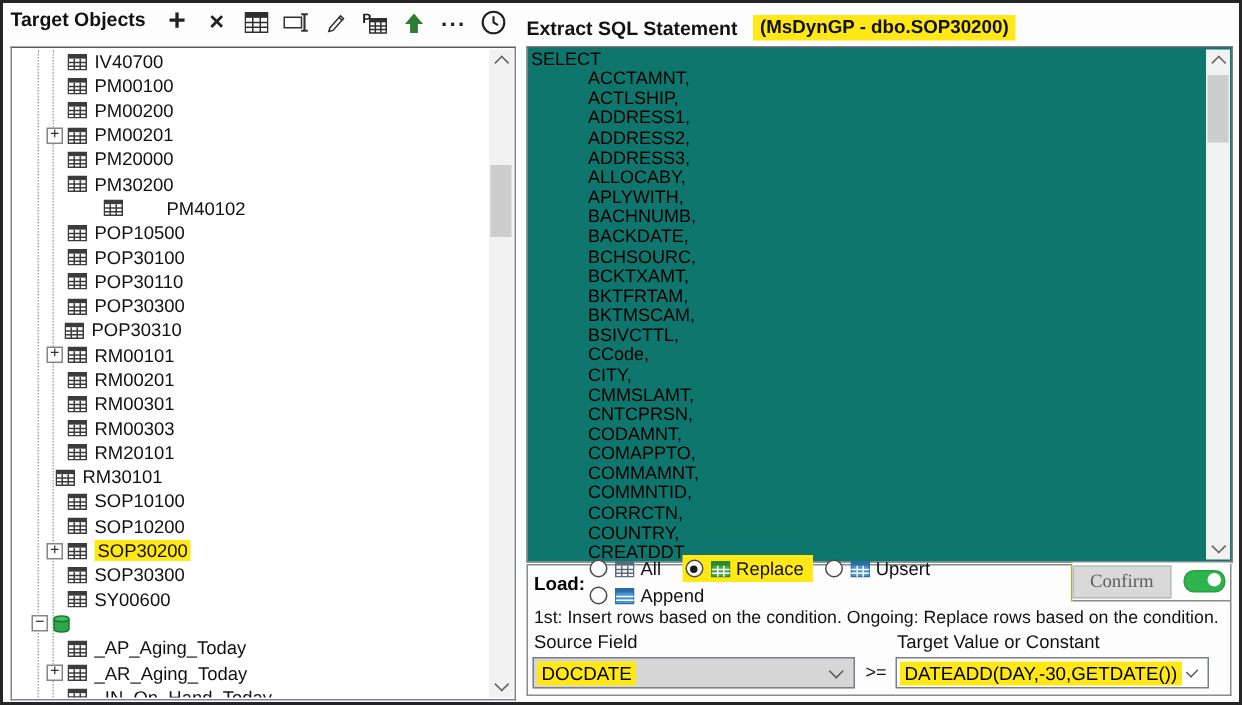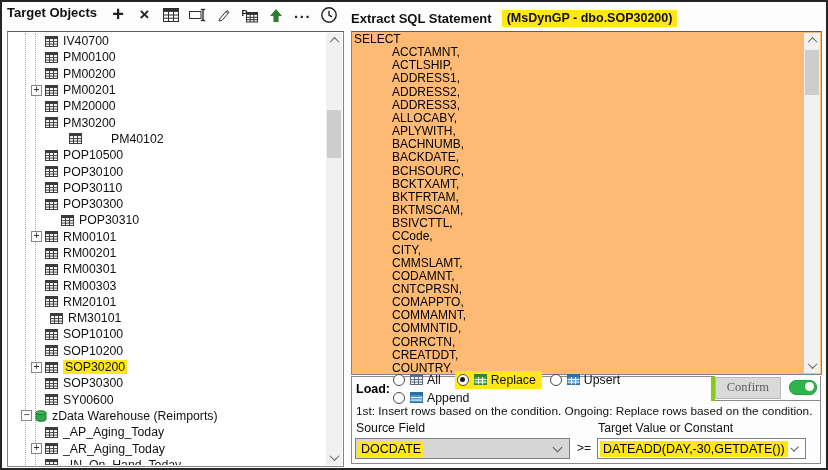--- a/index.html
+++ b/index.html
@@ -30,29 +30,29 @@
   .chev{width:6px;height:6px;border-left:1.6px solid #606060;border-top:1.6px solid #606060;}
   .chev.u{transform:rotate(45deg) translate(1px,1px);}
   .chev.d{transform:rotate(225deg) translate(1px,1px);}
   .sthumb{position:absolute;left:1px;width:14px;background:#cdcdcd;cursor:pointer;}
 
   
   .right-pane{position:absolute;left:349px;top:3px;right:4px;bottom:4px;}
   .right-header{height:26px;display:flex;align-items:center;}
   .conn-badge{margin-left:10px;background:#ffe815;font-weight:bold;font-size:12.5px;padding:1px 5px 2px 5px;color:#111;}
 
-  .sql-box{position:absolute;left:0;top:26px;right:0;height:344px;background:#fdba74;border:1px solid #7e838c;border-top-color:#5a5f66;box-sizing:border-box;overflow:hidden;}
+  .sql-box{position:absolute;left:0;top:26px;right:0;height:344px;background:#0f766e;border:1px solid #7e838c;border-top-color:#5a5f66;box-sizing:border-box;overflow:hidden;}
   .sql-text{position:absolute;left:2px;top:1px;right:18px;bottom:1px;overflow:hidden;font-size:12px;line-height:13.15px;color:#000;cursor:text;}
   .sline{white-space:pre;}
   .sline.ind{padding-left:38px;}
 
   
   .load-panel{position:absolute;left:0;top:371px;right:1px;bottom:0;box-sizing:border-box;border:1px solid #8a8a8a;border-top:none;background:#fdfdfd;}
   .lp-top{display:flex;height:25px;}
-  .lp-tab{width:387px;box-sizing:border-box;border-top:1px solid #8a8a8a;border-right:4px solid #84cc16;display:flex;align-items:center;padding:0 4px;background:#fdfdfd;}
+  .lp-tab{width:387px;box-sizing:border-box;border-top:1px solid #8a8a8a;border-right:1px solid #84cc16;display:flex;align-items:center;padding:0 4px;background:#fdfdfd;}
   .lp-rest{flex:1;box-sizing:border-box;border-bottom:1px solid #8a8a8a;margin-top:-1px;display:flex;align-items:center;justify-content:flex-end;gap:8px;padding:0 3px 0 0;background:#fdfdfd;}
   .load-label{font-weight:bold;font-size:12.5px;margin-right:3px;}
   .opt{display:inline-flex;align-items:center;margin-right:14px;cursor:pointer;}
   .opt.hlbox{background:#ffe815;padding:2px 6px 2px 2px;margin-right:8px;}
   .radio{width:12px;height:12px;border-radius:50%;border:1px solid #4a4a4a;background:#fff;box-sizing:border-box;position:relative;flex:0 0 12px;}
   .radio.sel::after{content:"";position:absolute;left:2.5px;top:2.5px;width:5px;height:5px;border-radius:50%;background:#1a1a1a;}
   .opt .micon{display:inline-flex;margin:0 4px 0 5px;}
   .opt .olabel{font-size:12.3px;color:#111;}
   .confirm-btn{background:#d9d9d9;border:1px solid #b9b9b9;color:#5f5f5f;font-size:12.5px;padding:2px 11px 3px 11px;cursor:pointer;font-family:Liberation Serif, serif;}
   .toggle{position:relative;width:26px;height:13px;border-radius:7px;cursor:pointer;}
@@ -292,21 +292,21 @@
                 <rect x="0.5" y="0.5" width="12" height="10" fill="#ffffff" stroke="#3c3c3c"></rect>
                 <rect x="0.5" y="0.5" width="12" height="2.6" fill="#3c3c3c"></rect>
                 <line x1="0.5" y1="5.6" x2="12.5" y2="5.6" stroke="#3c3c3c"></line>
                 <line x1="0.5" y1="8.1" x2="12.5" y2="8.1" stroke="#3c3c3c"></line>
                 <line x1="4.5" y1="3.1" x2="4.5" y2="10.5" stroke="#3c3c3c"></line>
                 <line x1="8.5" y1="3.1" x2="8.5" y2="10.5" stroke="#3c3c3c"></line>
               </svg>
             </span>
             <span class="tlabel">POP30300</span>
           </div>
-          <div class="trow" style="padding-left: 38px;">
+          <div class="trow" style="padding-left: 20px;">
             <span class="exp"></span>
             <span class="ticon">
               <svg width="13" height="11" viewBox="0 0 13 11">
                 <rect x="0.5" y="0.5" width="12" height="10" fill="#ffffff" stroke="#3c3c3c"></rect>
                 <rect x="0.5" y="0.5" width="12" height="2.6" fill="#3c3c3c"></rect>
                 <line x1="0.5" y1="5.6" x2="12.5" y2="5.6" stroke="#3c3c3c"></line>
                 <line x1="0.5" y1="8.1" x2="12.5" y2="8.1" stroke="#3c3c3c"></line>
                 <line x1="4.5" y1="3.1" x2="4.5" y2="10.5" stroke="#3c3c3c"></line>
                 <line x1="8.5" y1="3.1" x2="8.5" y2="10.5" stroke="#3c3c3c"></line>
               </svg>
@@ -376,21 +376,21 @@
                 <rect x="0.5" y="0.5" width="12" height="10" fill="#ffffff" stroke="#3c3c3c"></rect>
                 <rect x="0.5" y="0.5" width="12" height="2.6" fill="#3c3c3c"></rect>
                 <line x1="0.5" y1="5.6" x2="12.5" y2="5.6" stroke="#3c3c3c"></line>
                 <line x1="0.5" y1="8.1" x2="12.5" y2="8.1" stroke="#3c3c3c"></line>
                 <line x1="4.5" y1="3.1" x2="4.5" y2="10.5" stroke="#3c3c3c"></line>
                 <line x1="8.5" y1="3.1" x2="8.5" y2="10.5" stroke="#3c3c3c"></line>
               </svg>
             </span>
             <span class="tlabel">RM20101</span>
           </div>
-          <div class="trow" style="padding-left: 27px;">
+          <div class="trow" style="padding-left: 14px;">
             <span class="exp"></span>
             <span class="ticon">
               <svg width="13" height="11" viewBox="0 0 13 11">
                 <rect x="0.5" y="0.5" width="12" height="10" fill="#ffffff" stroke="#3c3c3c"></rect>
                 <rect x="0.5" y="0.5" width="12" height="2.6" fill="#3c3c3c"></rect>
                 <line x1="0.5" y1="5.6" x2="12.5" y2="5.6" stroke="#3c3c3c"></line>
                 <line x1="0.5" y1="8.1" x2="12.5" y2="8.1" stroke="#3c3c3c"></line>
                 <line x1="4.5" y1="3.1" x2="4.5" y2="10.5" stroke="#3c3c3c"></line>
                 <line x1="8.5" y1="3.1" x2="8.5" y2="10.5" stroke="#3c3c3c"></line>
               </svg>
@@ -468,21 +468,20 @@
             <span class="tlabel">SY00600</span>
           </div>
           <div class="trow" style="padding-left: 12px;">
             <span class="exp box">−</span>
             <span class="ticon">
               <svg width="12" height="12" viewBox="0 0 12 12">
                 <path d="M1 2.6 v6.8 a5 1.9 0 0 0 10 0 V2.6" fill="#2ea84a" stroke="#1d7a33"></path>
                 <ellipse cx="6" cy="2.6" rx="5" ry="1.9" fill="#3dbd5c" stroke="#1d7a33"></ellipse>
               </svg>
             </span>
-            <span class="tlabel">zData Warehouse (Reimports)</span>
           </div>
           <div class="trow" style="padding-left: 22px;">
             <span class="exp"></span>
             <span class="ticon">
               <svg width="13" height="11" viewBox="0 0 13 11">
                 <rect x="0.5" y="0.5" width="12" height="10" fill="#ffffff" stroke="#3c3c3c"></rect>
                 <rect x="0.5" y="0.5" width="12" height="2.6" fill="#3c3c3c"></rect>
                 <line x1="0.5" y1="5.6" x2="12.5" y2="5.6" stroke="#3c3c3c"></line>
                 <line x1="0.5" y1="8.1" x2="12.5" y2="8.1" stroke="#3c3c3c"></line>
                 <line x1="4.5" y1="3.1" x2="4.5" y2="10.5" stroke="#3c3c3c"></line>
@@ -551,28 +550,28 @@
           <div class="sline ind">BACHNUMB,</div>
           <div class="sline ind">BACKDATE,</div>
           <div class="sline ind">BCHSOURC,</div>
           <div class="sline ind">BCKTXAMT,</div>
           <div class="sline ind">BKTFRTAM,</div>
           <div class="sline ind">BKTMSCAM,</div>
           <div class="sline ind">BSIVCTTL,</div>
           <div class="sline ind">CCode,</div>
           <div class="sline ind">CITY,</div>
           <div class="sline ind">CMMSLAMT,</div>
+          <div class="sline ind">CNTCPRSN,</div>
           <div class="sline ind">CODAMNT,</div>
-          <div class="sline ind">CNTCPRSN,</div>
           <div class="sline ind">COMAPPTO,</div>
           <div class="sline ind">COMMAMNT,</div>
           <div class="sline ind">COMMNTID,</div>
           <div class="sline ind">CORRCTN,</div>
+          <div class="sline ind">COUNTRY,</div>
           <div class="sline ind">CREATDDT,</div>
-          <div class="sline ind">COUNTRY,</div>
         </div>
       <div class="sbar">
         <div class="sbtn up">
             <div class="chev u"></div>
           </div>
         <div class="sthumb" style="top:17px;height:45px;"></div>
         <div class="sbtn down">
             <div class="chev d"></div>
           </div>
       </div>

